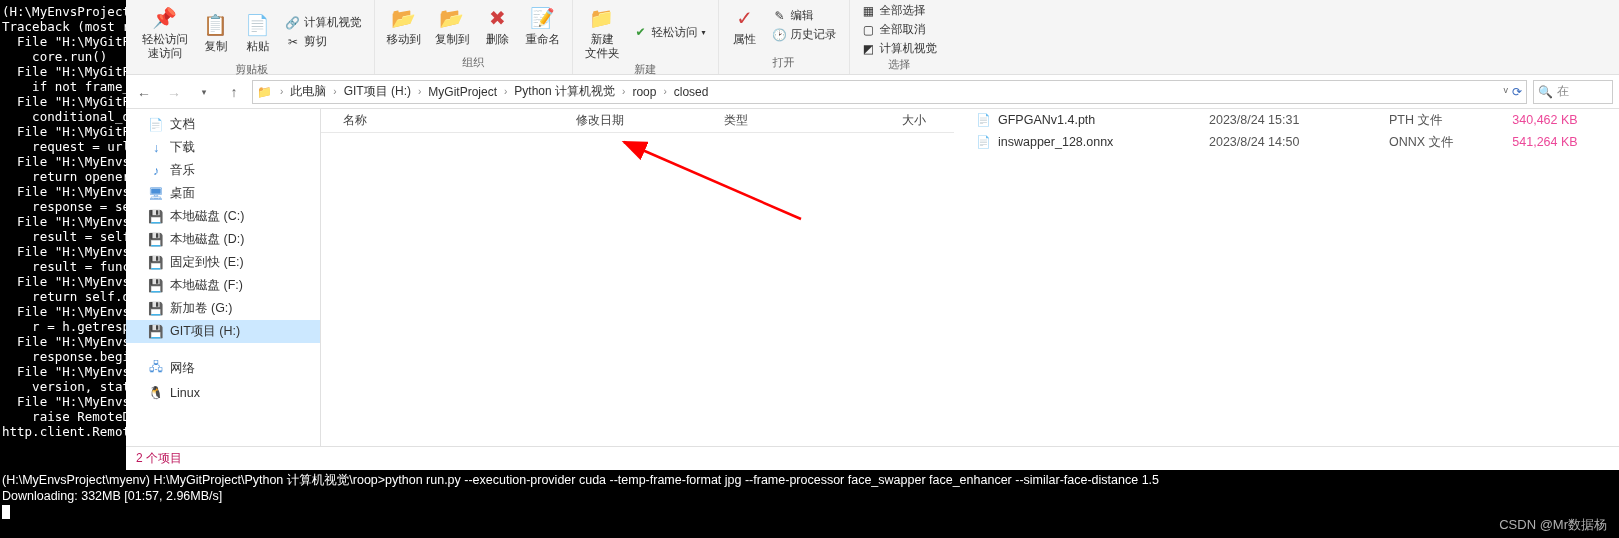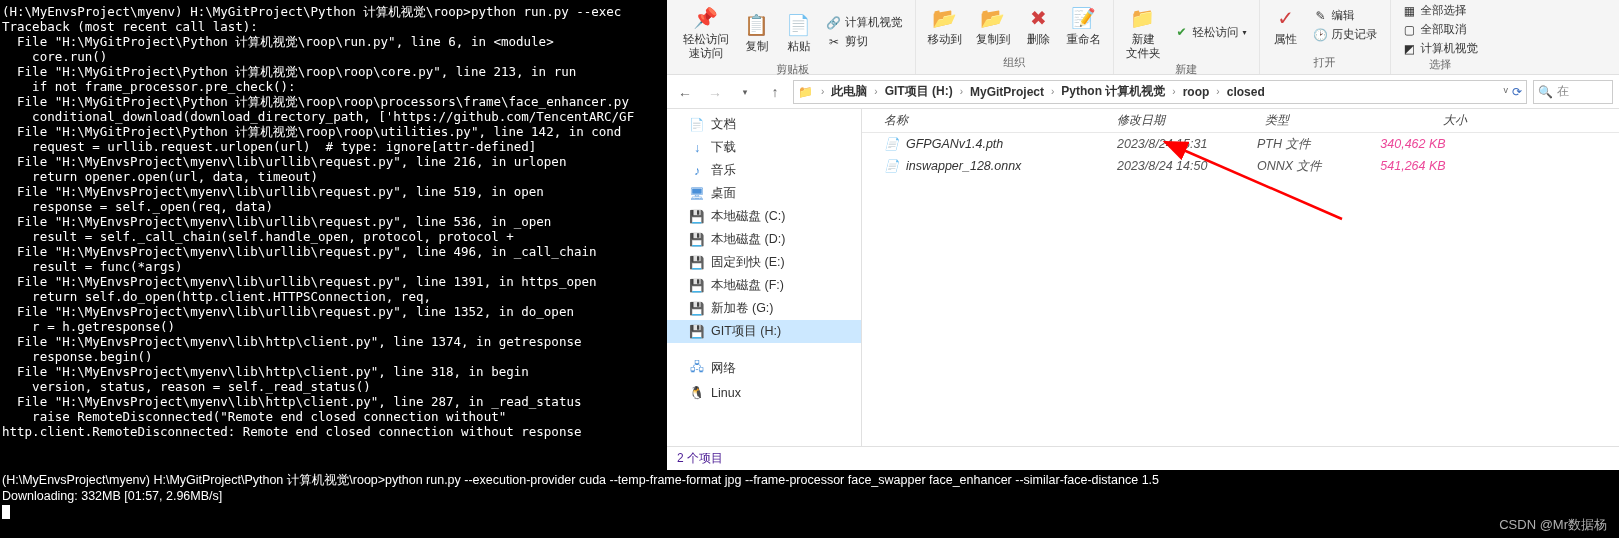--- a/index.html
+++ b/index.html
@@ -136,21 +136,20 @@
       gap: 2px;
       font-size: 12px;
     }
     .breadcrumb .folder-icon {
       color: #f0c040;
       margin-right: 4px;
     }
     .bc-item {
       padding: 0 3px;
       cursor: pointer;
-      font-weight: bold;
     }
     .bc-sep { color: #888; font-size: 10px; padding: 0 2px; cursor: pointer; }
     .bc-end-controls {
       margin-left: auto;
       display: flex;
       gap: 4px;
     }
     .search-box {
       width: 80px;
       height: 24px;
@@ -185,23 +184,22 @@
       background: #cce8ff;
     }
     .sidebar .side-icon {
       width: 16px;
       display: inline-flex;
       justify-content: center;
     }
     .file-panel {
       flex: 1;
       display: flex;
-      flex-direction: column;
+      flex-direction: row;
       position: relative;
-      font-style: italic;
     }
     .file-headers {
       display: flex;
       border-bottom: 1px solid #e8e8e8;
       font-size: 12px;
       color: #444;
       height: 24px;
       align-items: center;
     }
     .col-name { width: 255px; padding-left: 22px; }
@@ -220,21 +218,21 @@
       cursor: pointer;
     }
     .file-row .name-cell {
       width: 255px;
       display: flex;
       align-items: center;
       gap: 6px;
       padding-left: 22px;
     }
     .file-row .date-cell { width: 140px; color: #555; }
-    .file-row .type-cell { width: 110px; color: #555; }
+    .file-row .type-cell { width: 110px; color: #555; margin-left: 40px; }
     .file-row .size-cell { width: 120px; color: #ec4899; text-align: center; padding-right: 28px; }
     .file-icon-sm {
       width: 16px;
       height: 16px;
       display: inline-flex;
       align-items: center;
       justify-content: center;
       font-size: 12px;
     }
     .arrow-annotation {
@@ -243,21 +241,21 @@
       top: 25px;
       left: 295px;
     }
     .status-line {
       height: 24px;
       border-top: 1px solid #e0e0e0;
       display: flex;
       align-items: center;
       padding: 0 10px;
       font-size: 12px;
-      color: #4c1d95;
+      color: #be185d;
     }
     .bottom-terminal {
       background: #000;
       color: #fff;
       font-family: "NSimSun", Consolas, monospace;
       font-size: 12.5px;
       line-height: 15px;
       white-space: pre;
       padding: 2px 2px;
       height: 48px;

